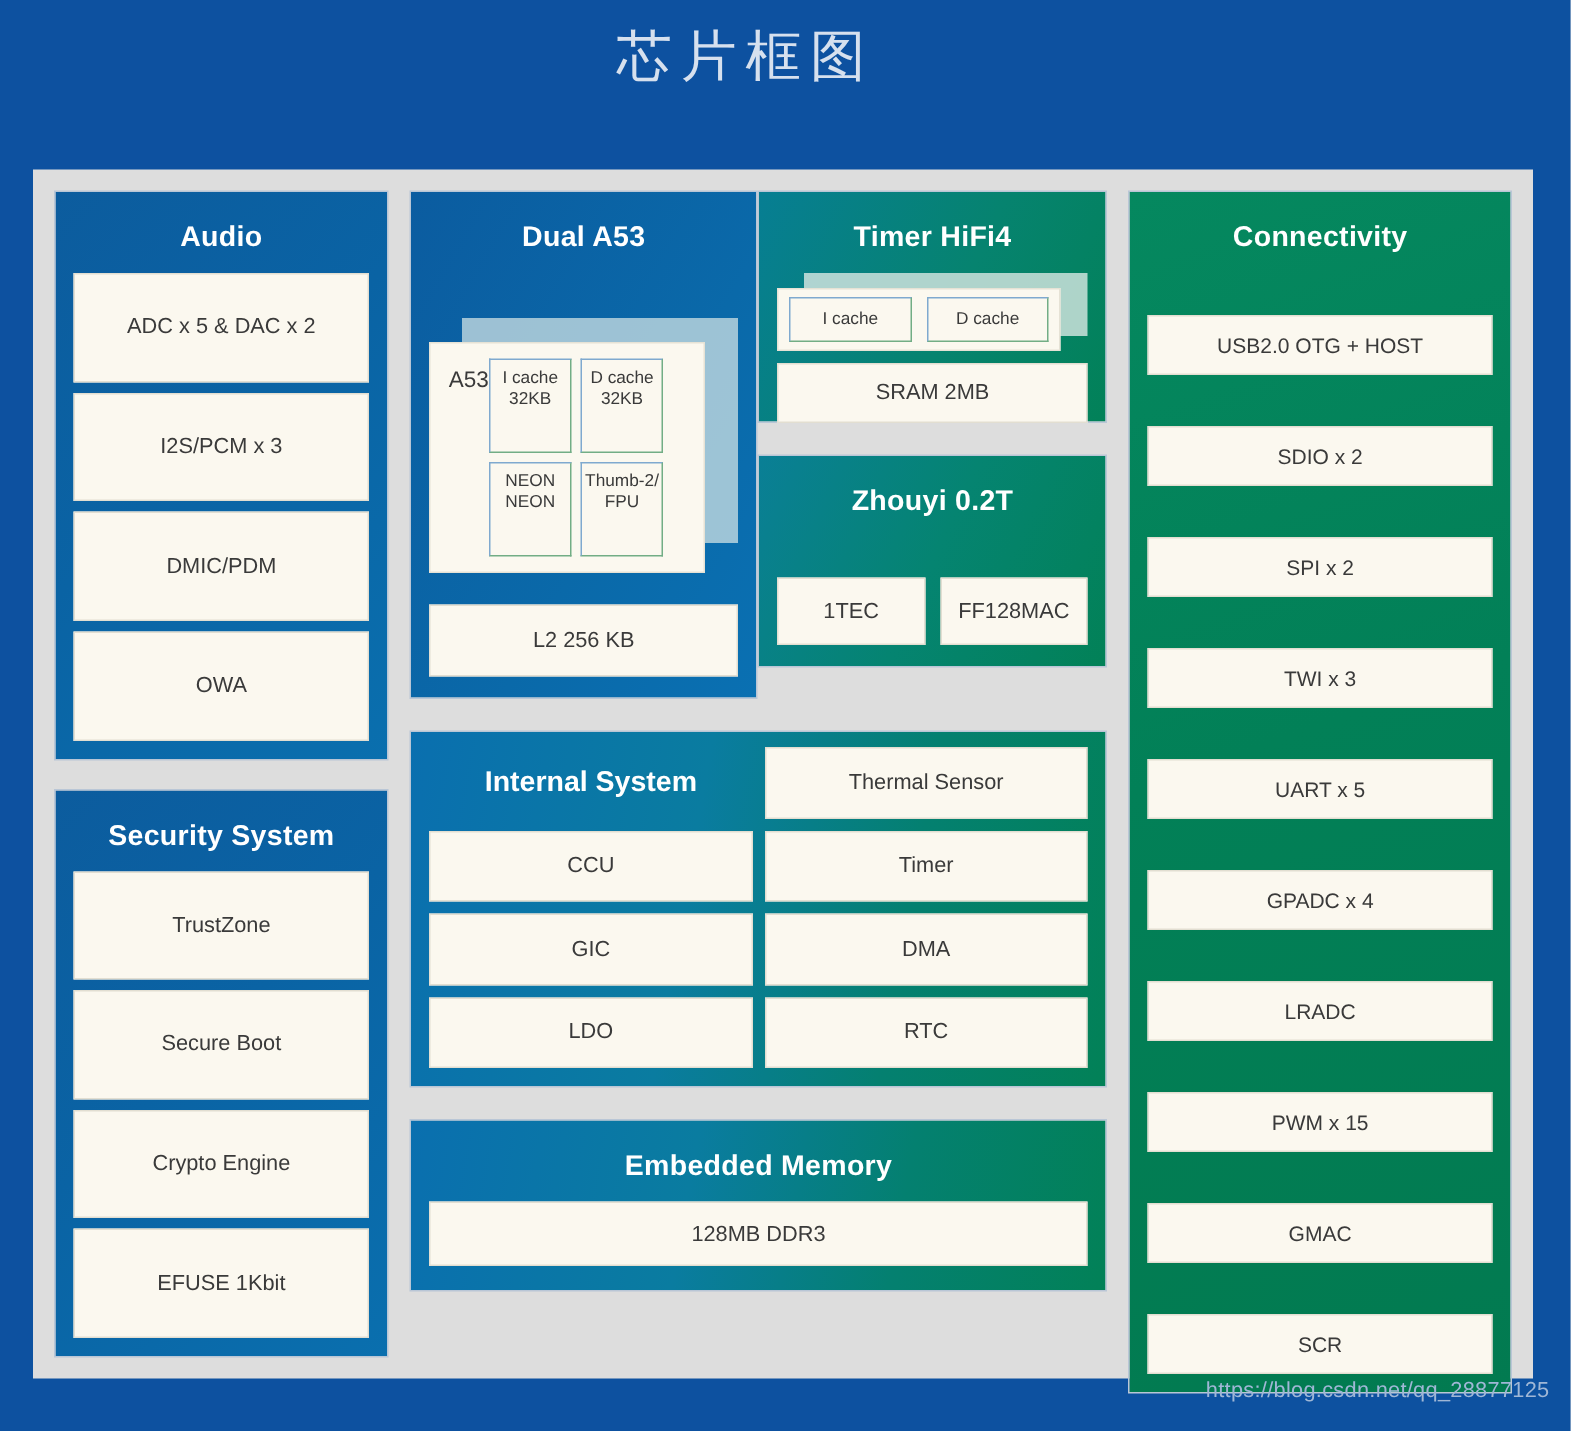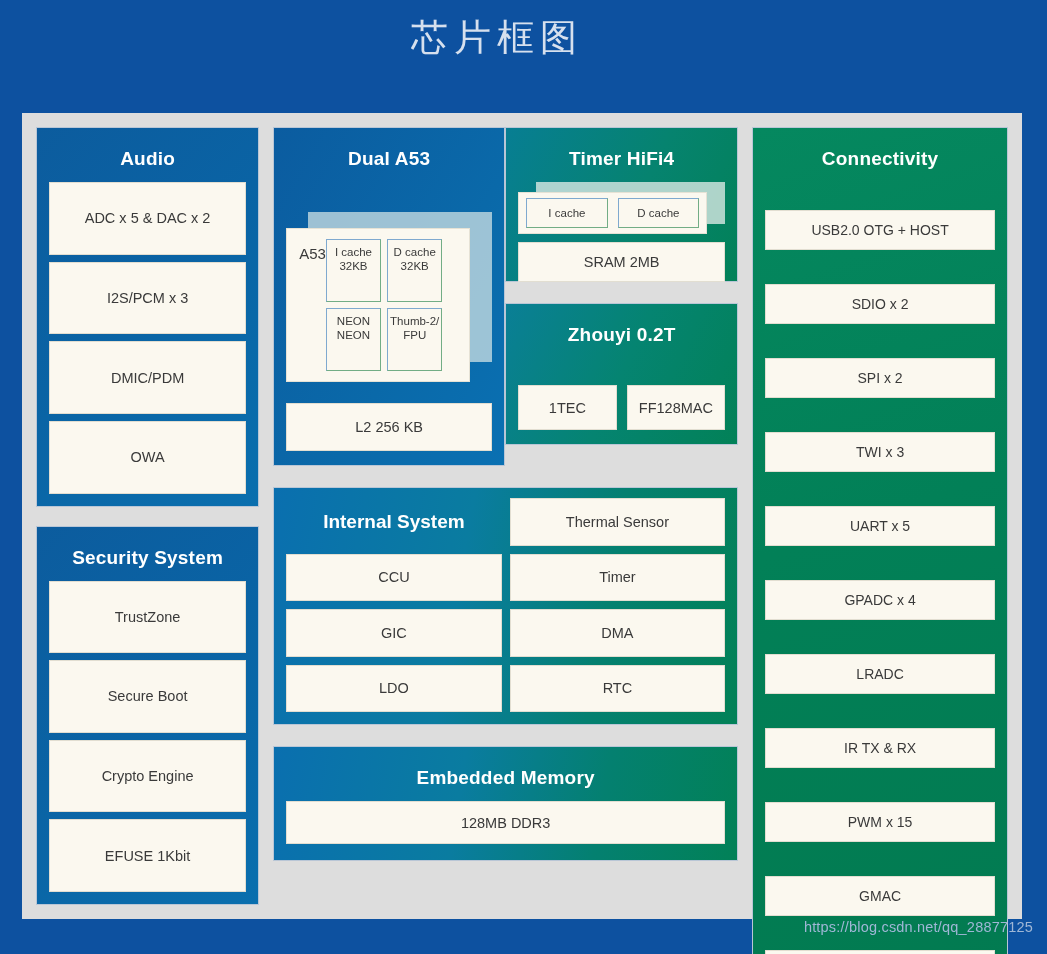--- a/index.html
+++ b/index.html
@@ -359,21 +359,20 @@
     <div class="block bg-green conn-block">
       <div class="block-title">Connectivity</div>
       <div class="conn-stack">
         <div class="item">USB2.0 OTG + HOST</div>
         <div class="item">SDIO x 2</div>
         <div class="item">SPI x 2</div>
         <div class="item">TWI x 3</div>
         <div class="item">UART x 5</div>
         <div class="item">GPADC  x 4</div>
         <div class="item">LRADC</div>
-        <div class="item">IR TX &amp; RX</div>
         <div class="item">PWM x 15</div>
         <div class="item">GMAC</div>
         <div class="item">SCR</div>
       </div>
     </div>
   </div>
 
 </div>
 
 <div class="watermark">https://blog.csdn.net/qq_28877125</div>

